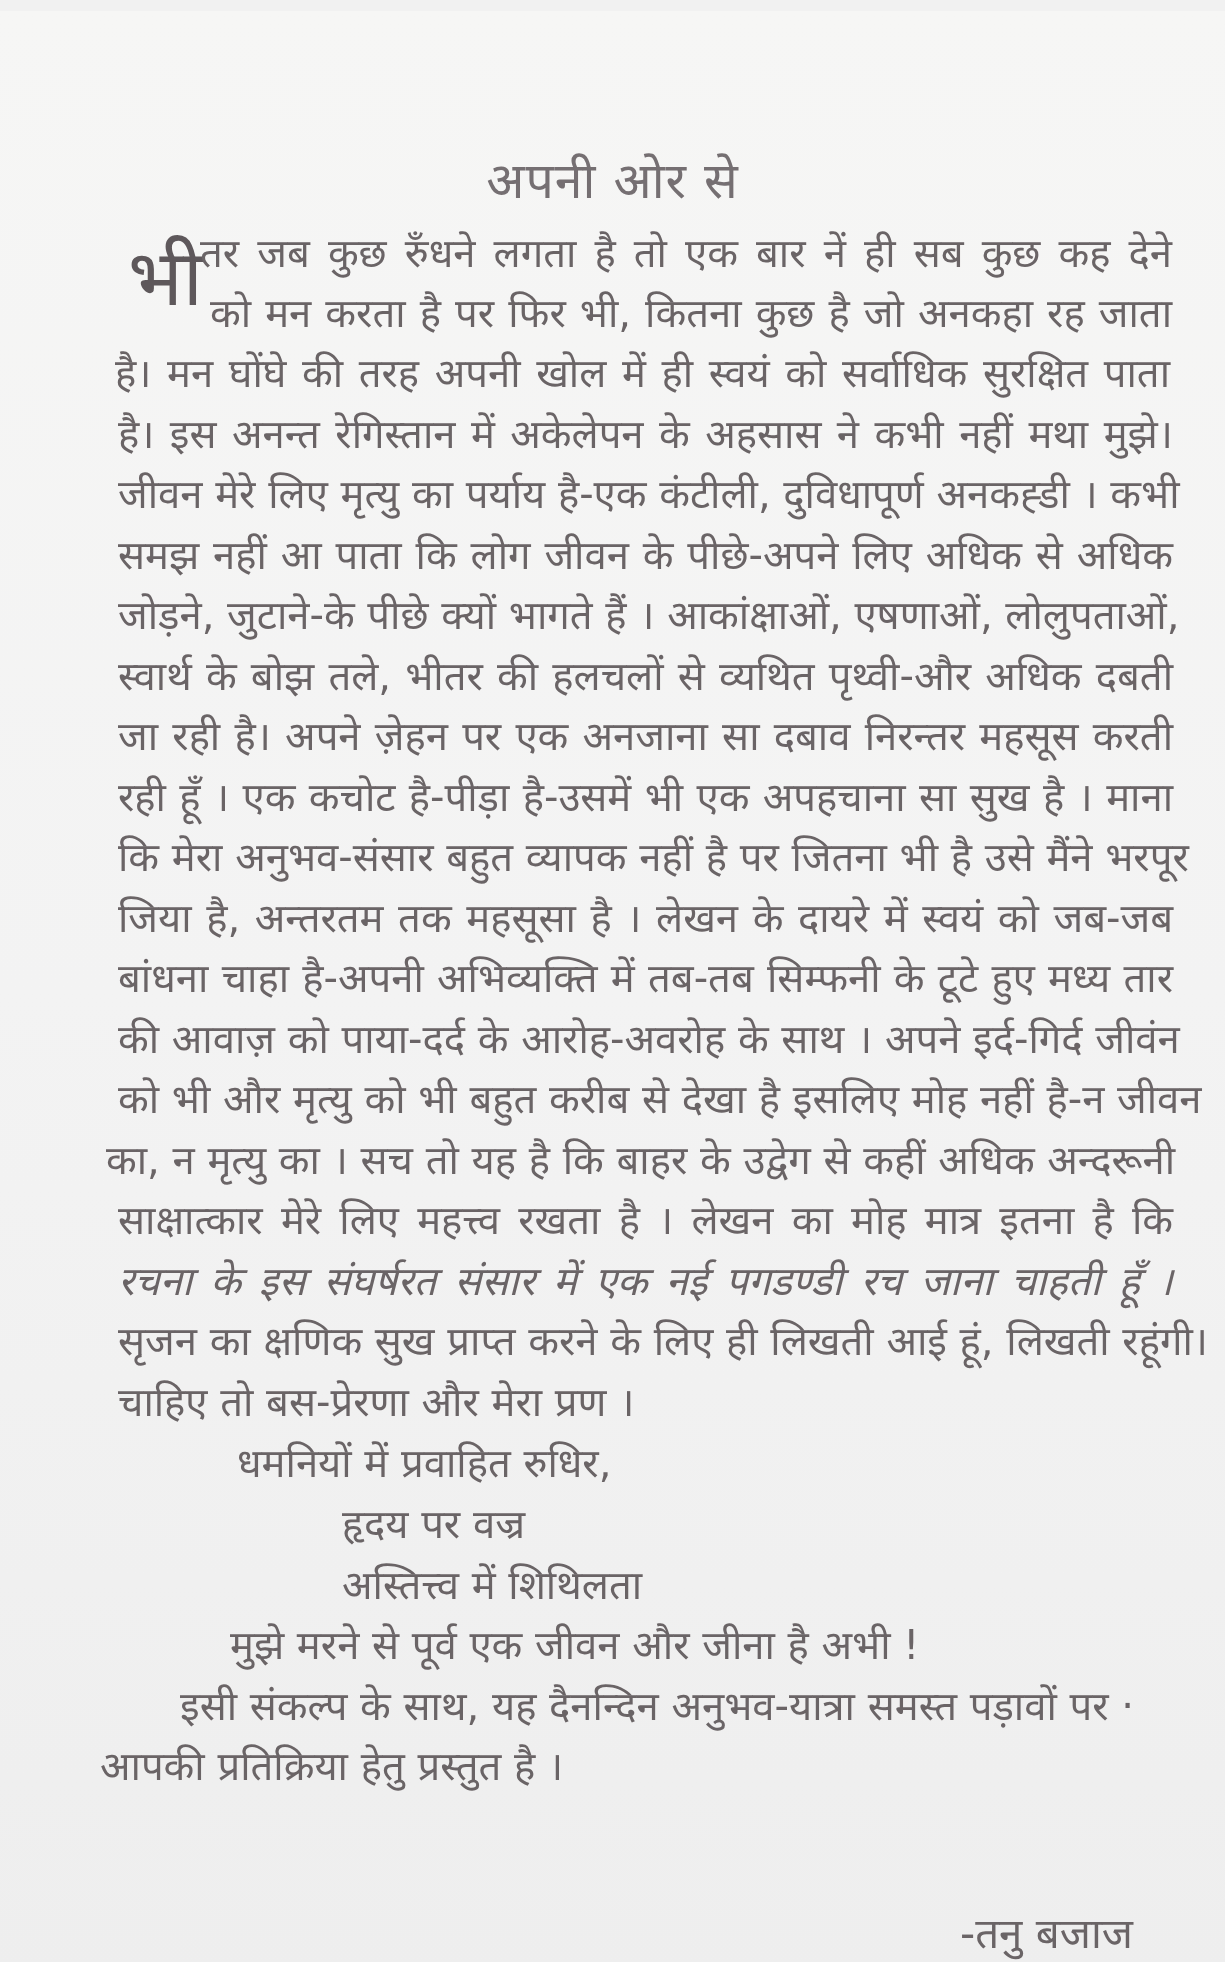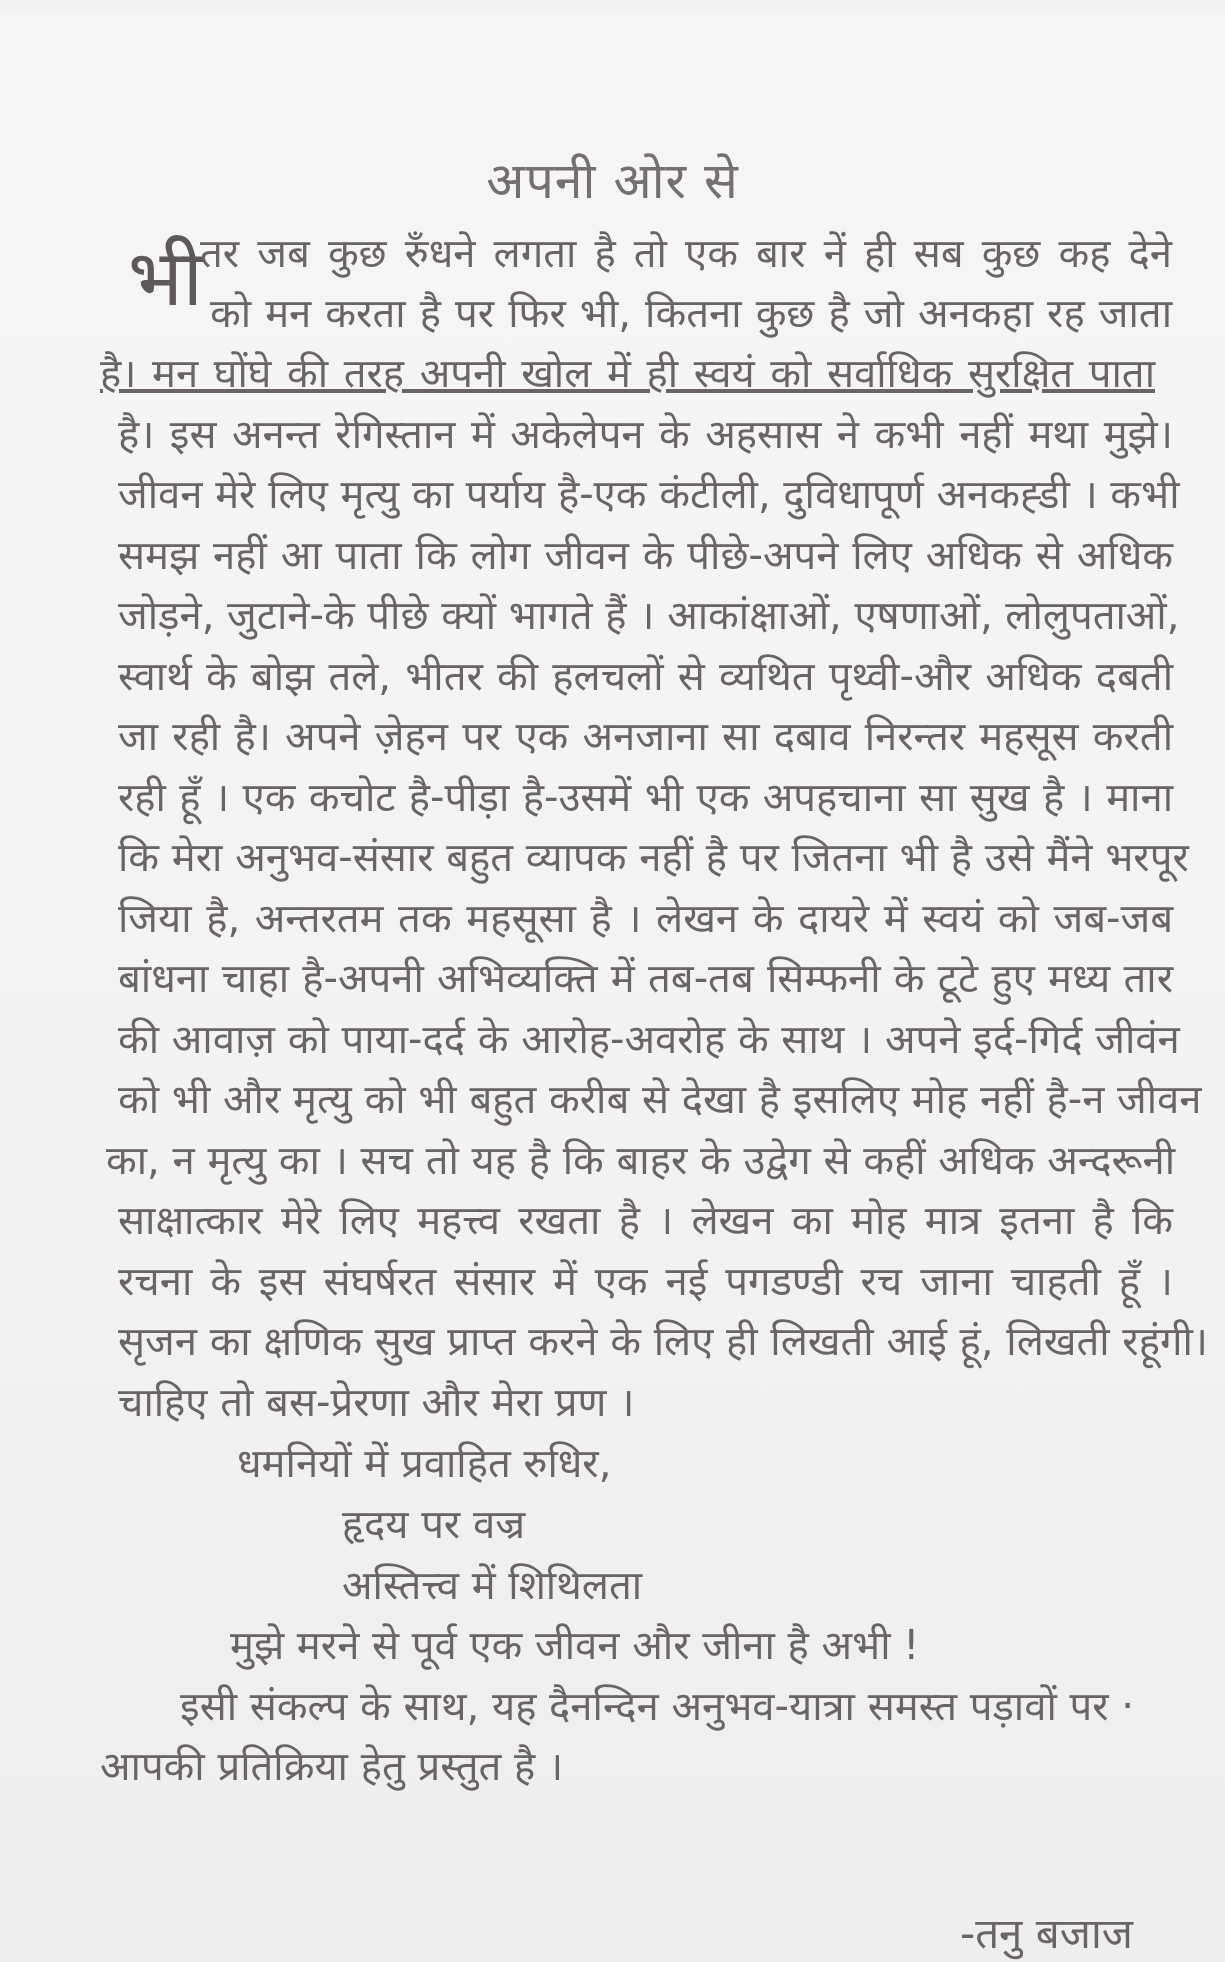--- a/index.html
+++ b/index.html
@@ -66,36 +66,36 @@
 <body>
 
 <div class="page">
 
   <h1 class="title">अपनी ओर से</h1>
 
   <span class="drop-cap">भी</span>
 
   <div class="line justify" style="left:200px; top:222px; width:972px;">तर जब कुछ रुँधने लगता है तो एक बार नें ही सब कुछ कह देने</div>
   <div class="line justify" style="left:210px; top:282px; width:962px;">को मन करता है पर फिर भी, कितना कुछ है जो अनकहा रह जाता</div>
-  <div class="line justify" style="left:100px; top:342px; width:1055px;text-decoration:underline;">है। मन घोंघे की तरह अपनी खोल में ही स्वयं को सर्वाधिक सुरक्षित पाता</div>
+  <div class="line justify" style="left:115px; top:342px; width:1055px;">है। मन घोंघे की तरह अपनी खोल में ही स्वयं को सर्वाधिक सुरक्षित पाता</div>
   <div class="line justify" style="left:118px; top:403px; width:1055px;">है। इस अनन्त रेगिस्तान में अकेलेपन के अहसास ने कभी नहीं मथा मुझे।</div>
   <div class="line justify" style="left:118px; top:463px; width:1055px;">जीवन मेरे लिए मृत्यु का पर्याय है-एक कंटीली, दुविधापूर्ण अनकह्डी । कभी</div>
   <div class="line justify" style="left:118px; top:524px; width:1055px;">समझ नहीं आ पाता कि लोग जीवन के पीछे-अपने लिए अधिक से अधिक</div>
   <div class="line justify" style="left:118px; top:645px; width:1055px;">स्वार्थ के बोझ तले, भीतर की हलचलों से व्यथित पृथ्वी-और अधिक दबती</div>
   <div class="line justify" style="left:118px; top:584px; width:1055px;">जोड़ने, जुटाने-के पीछे क्यों भागते हैं । आकांक्षाओं, एषणाओं, लोलुपताओं,</div>
   <div class="line justify" style="left:118px; top:705px; width:1055px;">जा रही है। अपने ज़ेहन पर एक अनजाना सा दबाव निरन्तर महसूस करती</div>
   <div class="line justify" style="left:118px; top:766px; width:1055px;">रही हूँ । एक कचोट है-पीड़ा है-उसमें भी एक अपहचाना सा सुख है । माना</div>
   <div class="line justify" style="left:118px; top:826px; width:1055px;">कि मेरा अनुभव-संसार बहुत व्यापक नहीं है पर जितना भी है उसे मैंने भरपूर</div>
   <div class="line justify" style="left:118px; top:887px; width:1055px;">जिया है, अन्तरतम तक महसूसा है । लेखन के दायरे में स्वयं को जब-जब</div>
   <div class="line justify" style="left:118px; top:947px; width:1055px;">बांधना चाहा है-अपनी अभिव्यक्ति में तब-तब सिम्फनी के टूटे हुए मध्य तार</div>
   <div class="line justify" style="left:118px; top:1008px; width:1055px;">की आवाज़ को पाया-दर्द के आरोह-अवरोह के साथ । अपने इर्द-गिर्द जीवंन</div>
   <div class="line justify" style="left:118px; top:1068px; width:1055px;">को भी और मृत्यु को भी बहुत करीब से देखा है इसलिए मोह नहीं है-न जीवन</div>
   <div class="line justify" style="left:106px; top:1129px; width:1055px;">का, न मृत्यु का । सच तो यह है कि बाहर के उद्वेग से कहीं अधिक अन्दरूनी</div>
   <div class="line justify" style="left:118px; top:1189px; width:1055px;">साक्षात्कार मेरे लिए महत्त्व रखता है । लेखन का मोह मात्र इतना है कि</div>
-  <div class="line justify" style="left:118px; top:1250px; width:1055px;">रचना के इस संघर्षरत संसार में एक नई पगडण्डी रच जाना चाहती हूँ ।</div>
+  <div class="line justify" style="left:118px; top:1250px; width:1055px;font-style:italic;">रचना के इस संघर्षरत संसार में एक नई पगडण्डी रच जाना चाहती हूँ ।</div>
   <div class="line justify" style="left:118px; top:1310px; width:1055px;">सृजन का क्षणिक सुख प्राप्त करने के लिए ही लिखती आई हूं, लिखती रहूंगी।</div>
   <div class="line" style="left:118px; top:1371px;">चाहिए तो बस-प्रेरणा और मेरा प्रण ।</div>
 
   <div class="line" style="left:237px; top:1432px;">धमनियों में प्रवाहित रुधिर,</div>
   <div class="line" style="left:342px; top:1493px;">हृदय पर वज्र</div>
   <div class="line" style="left:342px; top:1554px;">अस्तित्त्व में शिथिलता</div>
   <div class="line" style="left:230px; top:1614px;">मुझे मरने से पूर्व एक जीवन और जीना है अभी !</div>
 
   <div class="line" style="left:180px; top:1675px;">इसी संकल्प के साथ, यह दैनन्दिन अनुभव-यात्रा समस्त पड़ावों पर ·</div>
   <div class="line" style="left:100px; top:1735px;">आपकी प्रतिक्रिया हेतु प्रस्तुत है ।</div>

